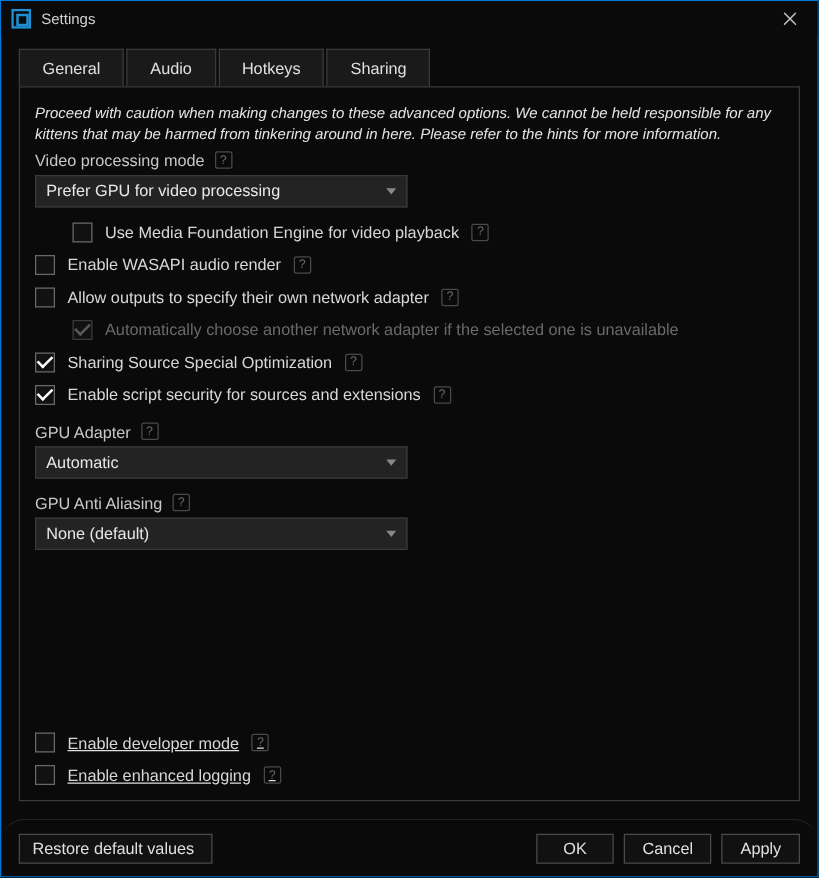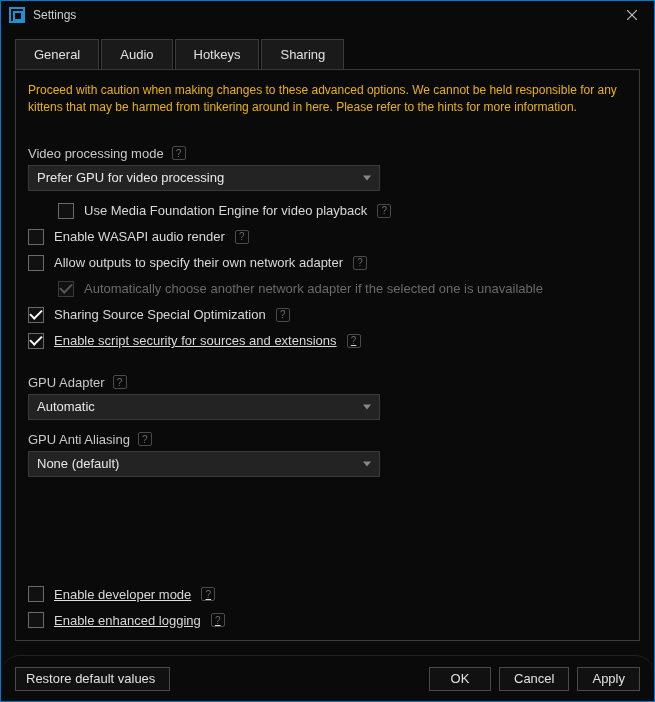--- a/index.html
+++ b/index.html
@@ -66,43 +66,44 @@
     flex: 1;
     border: 1px solid #3a3a3a;
     border-top: 1px solid #3a3a3a;
     margin-top: -1px;
     padding: 12px 12px 8px 12px;
     display: flex; flex-direction: column;
     overflow: hidden;
   }
 
   .warning {
-    color: #eab308;
+    color: #e5e5e5;
     font-size: 12px;
     line-height: 1.45;
-    margin-bottom: 29px;
+    margin-bottom: 4px;
+    font-style: italic;
   }
 
   .field-label {
     color: #c8c8c8;
     font-size: 13px;
     margin-bottom: 4px;
     display: flex; align-items: center; gap: 8px;
   }
   .help {
     display: inline-flex;
     width: 14px; height: 14px;
     border: 1px solid #4a4a4a;
     color: #6a6a6a;
     font-size: 10px;
     align-items: center; justify-content: center;
     border-radius: 2px;
   }
   .select {
-    width: 352px;
+    width: 298px;
     height: 26px;
     background: #232323;
     border: 1px solid #3a3a3a;
     color: #e8e8e8;
     display: flex; align-items: center;
     padding: 0 8px;
     position: relative;
     cursor: pointer;
     margin-bottom: 12px;
   }
@@ -235,21 +236,21 @@
         <span class="checkbox disabled checked"></span>
         <span>Automatically choose another network adapter if the selected one is unavailable</span>
       </div>
 
       <div class="check-row">
         <span class="checkbox checked"></span>
         <span>Sharing Source Special Optimization</span>
         <span class="help">?</span>
       </div>
 
-      <div class="check-row" style="margin-bottom:26px;text-decoration:underline;">
+      <div class="check-row" style="margin-bottom:14px;">
         <span class="checkbox checked"></span>
         <span>Enable script security for sources and extensions</span>
         <span class="help">?</span>
       </div>
 
       <div class="field-label">
         <span>GPU Adapter</span>
         <span class="help">?</span>
       </div>
       <div class="select">

